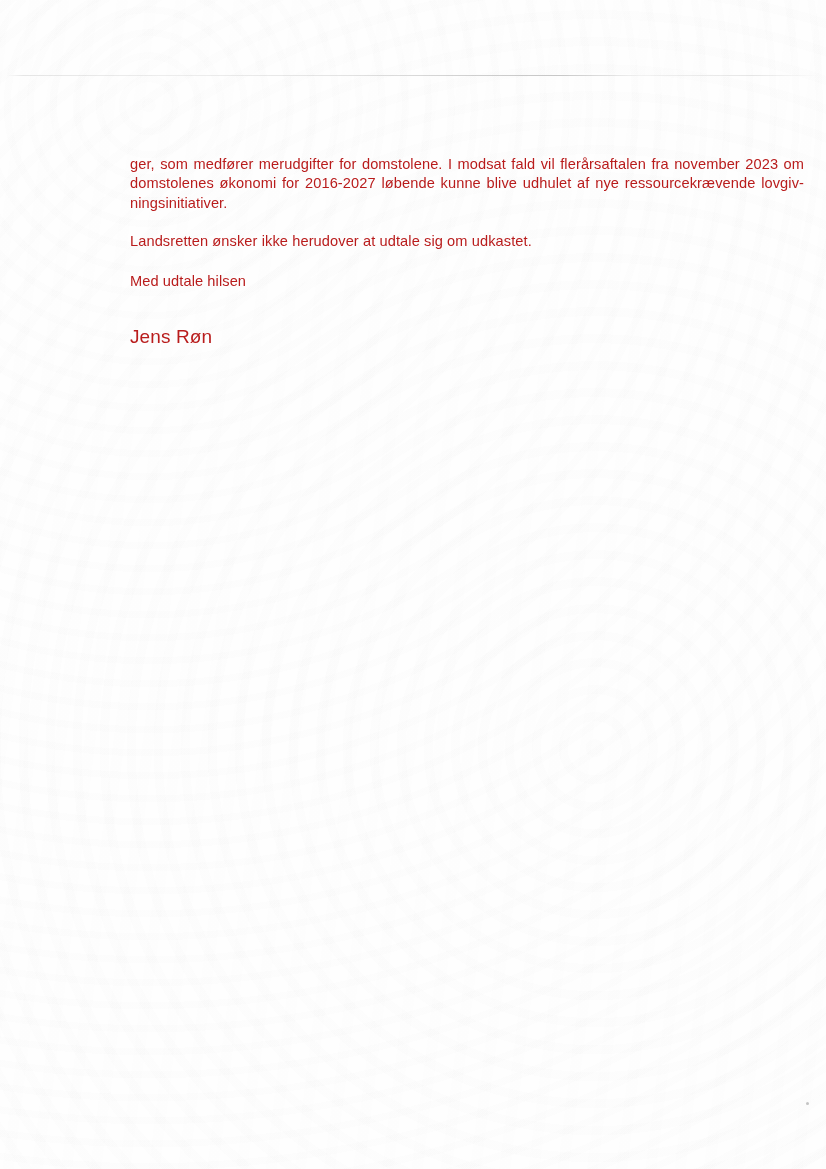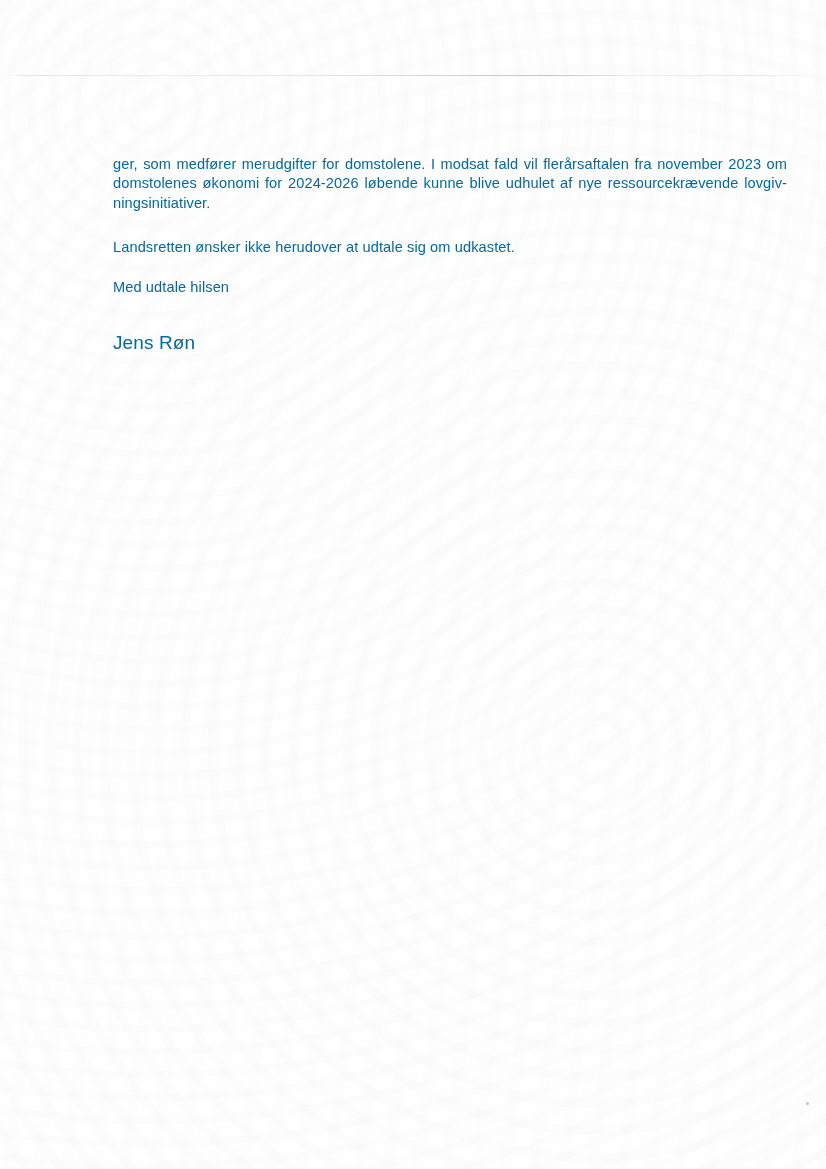--- a/index.html
+++ b/index.html
@@ -53,60 +53,60 @@
     position: absolute;
     top: 1102px;
     left: 806px;
     width: 3px;
     height: 3px;
     border-radius: 50%;
     background: rgba(150,150,150,0.55);
   }
   .letter-body {
     position: absolute;
-    left: 113px;
+    left: 130px;
     top: 155px;
     width: 674px;
-    color: #0369a1;
+    color: #b91c1c;
     font-size: 14.6px;
     line-height: 19.4px;
     letter-spacing: 0.1px;
   }
   .para-line {
     text-align: justify;
     text-align-last: justify;
     white-space: normal;
   }
   .para-line.last {
     text-align: center;
     text-align-last: left;
   }
   .statement {
-    margin-top: 25px;
+    margin-top: 19px;
   }
   .closing {
     margin-top: 20px;
   }
   .signature-name {
     margin-top: 36px;
     font-size: 19px;
   }
 </style>
 </head>
 <body>
 
 <div class="page">
   <div class="scan-texture"></div>
   <div class="scan-line"></div>
   <div class="scan-speck"></div>
 
   <div class="letter-body">
     <div class="paragraph">
       <div class="para-line">ger, som medfører merudgifter for domstolene. I modsat fald vil flerårsaftalen fra november 2023 om</div>
-      <div class="para-line">domstolenes økonomi for 2024-2026 løbende kunne blive udhulet af nye ressourcekrævende lovgiv-</div>
+      <div class="para-line">domstolenes økonomi for 2016-2027 løbende kunne blive udhulet af nye ressourcekrævende lovgiv-</div>
       <div class="para-line last">ningsinitiativer.</div>
     </div>
 
     <div class="statement">Landsretten ønsker ikke herudover at udtale sig om udkastet.</div>
 
     <div class="closing">Med udtale hilsen</div>
 
     <div class="signature-name">Jens Røn</div>
   </div>
 </div>

